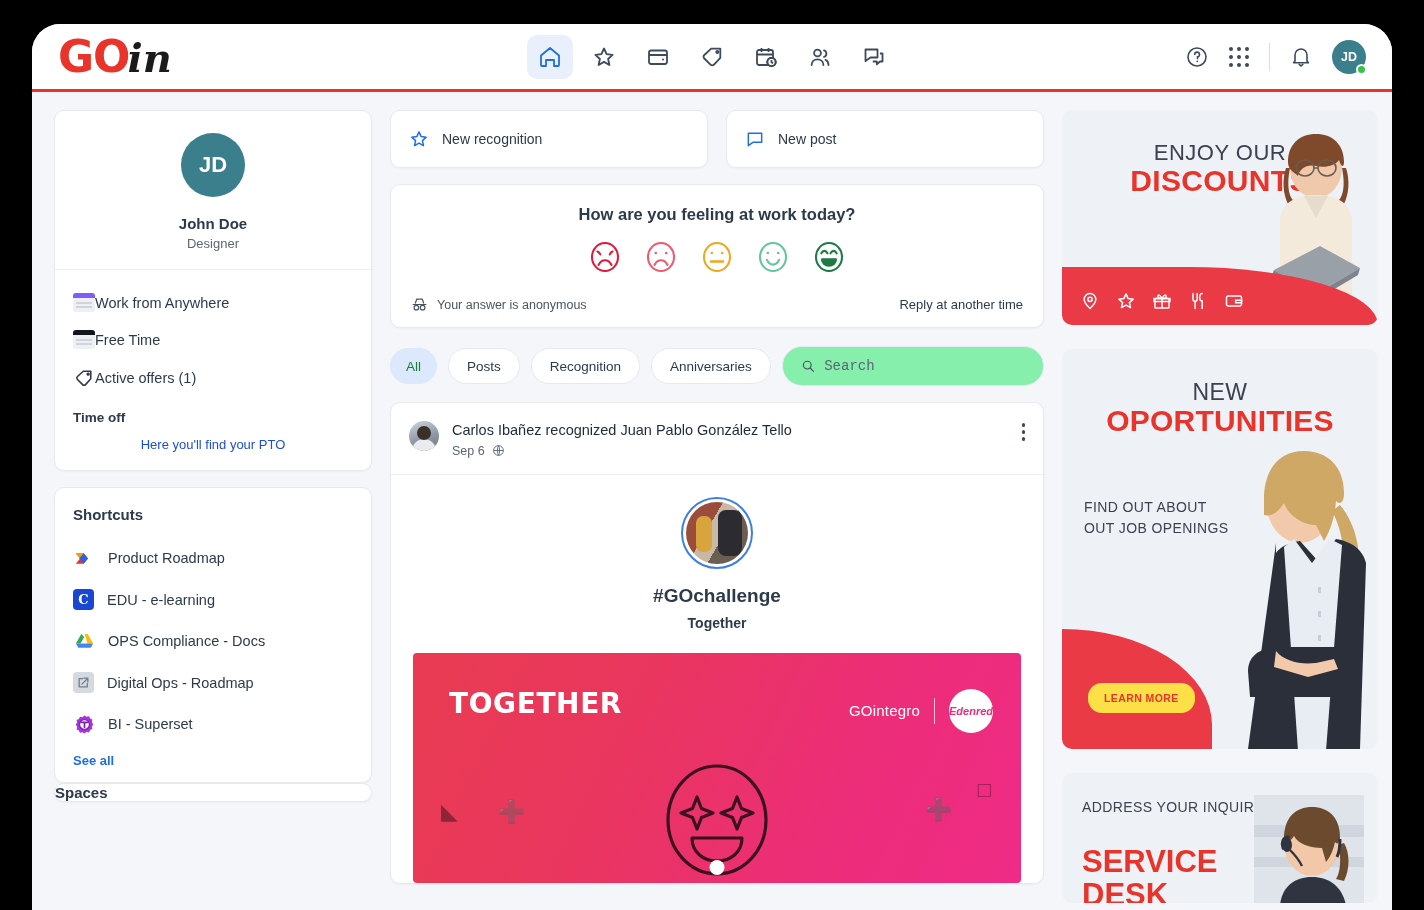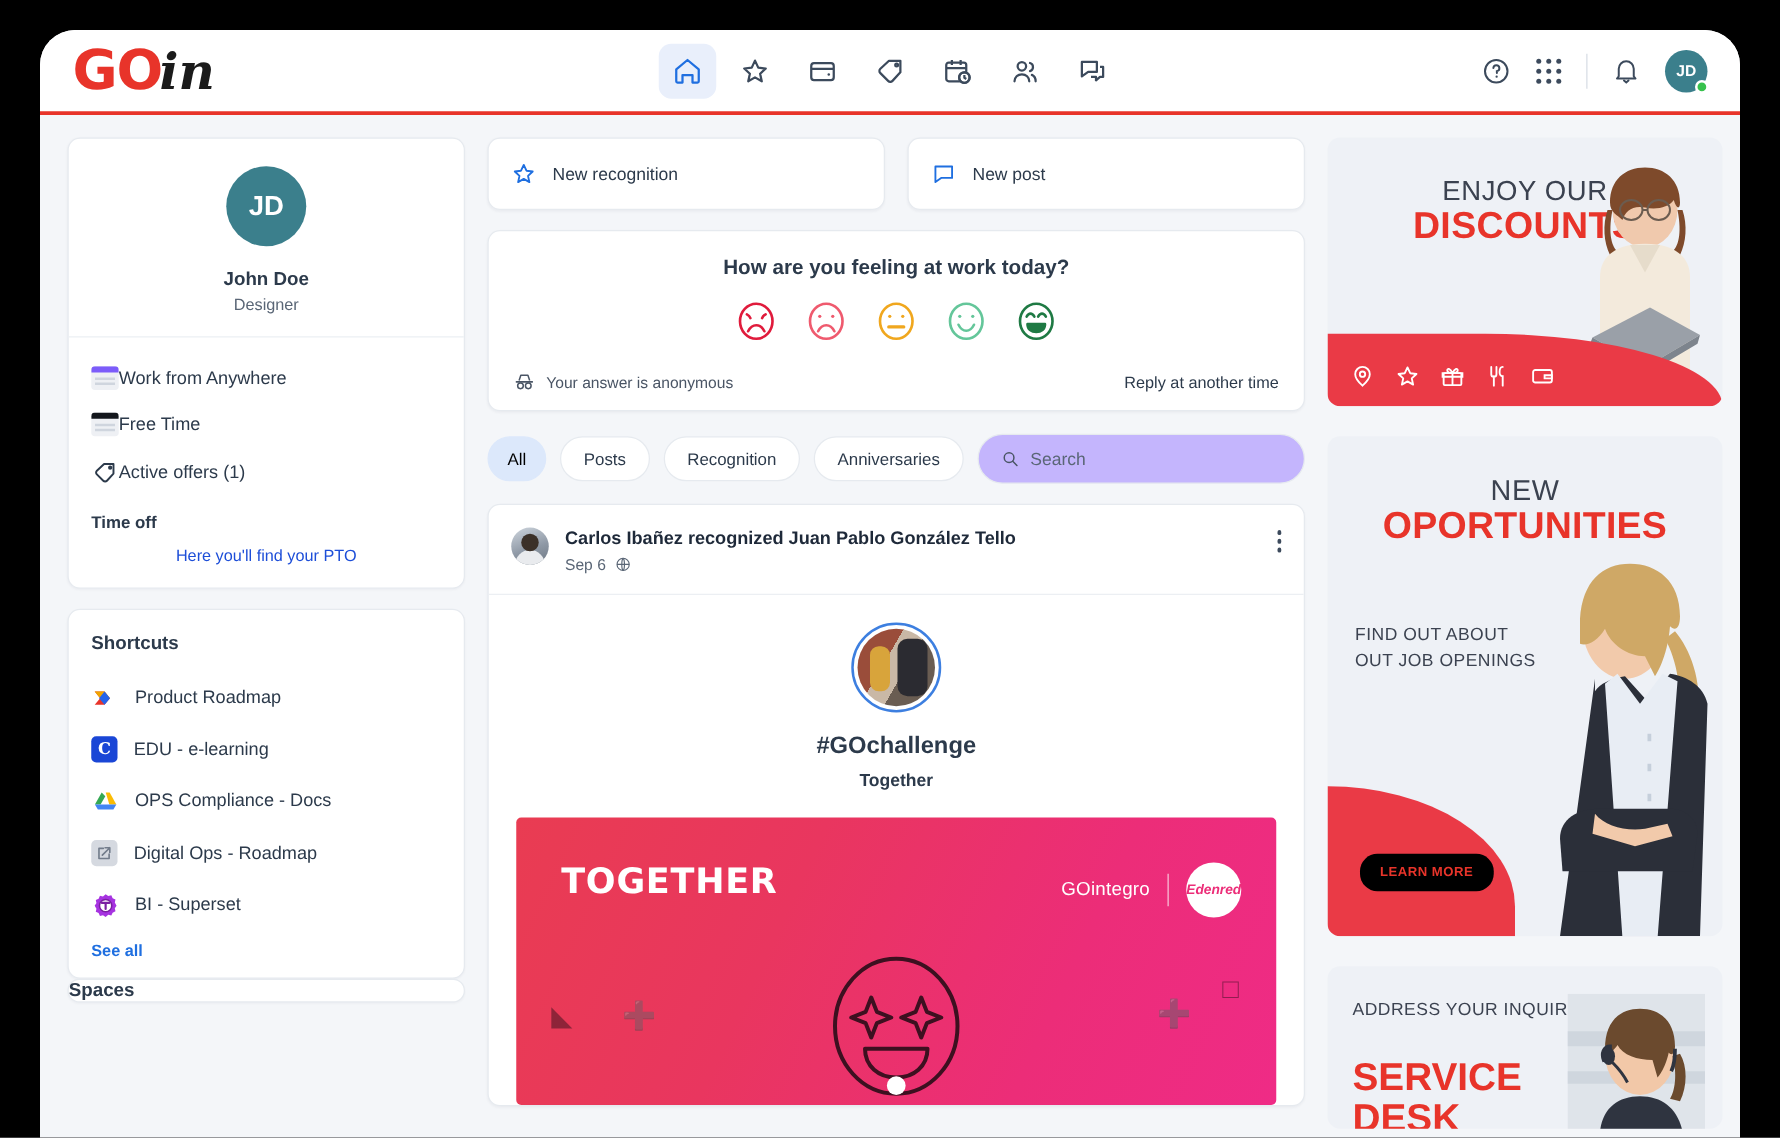--- a/index.html
+++ b/index.html
@@ -100,38 +100,38 @@
   .face { cursor:pointer; }
   .mood-foot { display:flex; align-items:center; justify-content:space-between; }
   .anon { display:flex; align-items:center; gap:9px; font-size:12.5px; color:#4a5565; }
   .replylater { font-size:13px; color:#2c3a4b; cursor:pointer; }
   .filters { display:flex; align-items:center; gap:11px; margin-top:18px; }
   .pill {
     height:36px; padding:0 18px; border-radius:18px; background:#fff;
     border:1px solid #e6eaef; display:flex; align-items:center;
     font-size:13.5px; color:#2c3a4b; cursor:pointer;
   }
-  .pill.active { background:#dce8fb; border-color:#dce8fb; color:#000000; padding:0 15px; }
+  .pill.active { background:#dce8fb; border-color:#dce8fb; color:#15803d; padding:0 15px; }
   .searchbox {
-    height:40px; flex:1; border-radius:20px; background:#c4b5fd; border:1px solid #e6eaef;
-    display:flex; align-items:center; gap:9px; padding:0 18px; cursor:text;
+    height:40px; flex:1; border-radius:20px; background:#86efac; border:1px solid #e6eaef;
+    display:flex; align-items:center; gap:9px; padding:0 18px; cursor:text;font-family:Liberation Mono, monospace;
   }
   .searchbox input { border:none; outline:none; font-size:14px; color:#2c3a4b; width:100%; font-family:inherit; background:transparent;}
   .searchbox input::placeholder { color:#5a6676; }
   
   .post { margin-top:16px; overflow:hidden; }
   .post-head { display:flex; align-items:flex-start; gap:13px; padding:18px 18px 16px; border-bottom:1px solid #eceff3; position:relative;}
   .pa {
     width:30px; height:30px; border-radius:50%; flex:none;
     background:linear-gradient(160deg,#cfd6de,#8f99a6 55%,#6d7782);
     position:relative; overflow:hidden;
   }
   .pa::after{content:"";position:absolute;left:8px;top:5px;width:14px;height:14px;border-radius:50%;background:#3b3028;}
   .pa::before{content:"";position:absolute;left:3px;bottom:-4px;width:24px;height:16px;border-radius:12px 12px 0 0;background:#e9ebee;}
-  .ptitle { font-size:14.5px; color:#1e2939; font-weight:700; line-height:1.3; }
+  .ptitle { font-size:14.5px; color:#1e2939; font-weight:400; line-height:1.3; }
   .pmeta { display:flex; align-items:center; gap:7px; margin-top:4px; font-size:12.5px; color:#5a6676; }
   .kebab { position:absolute; right:16px; top:18px; display:flex; flex-direction:column; gap:3.5px; cursor:pointer; padding:2px;}
   .kebab i { width:3.5px; height:3.5px; border-radius:50%; background:#3c4a5c; display:block;}
   .post-body { padding:22px 0 0; text-align:center; }
   .ch-av { width:72px; height:72px; border-radius:50%; border:2px solid #3d7fe0; padding:3px; margin:0 auto; }
   .ch-av-in {
     width:100%; height:100%; border-radius:50%; overflow:hidden; position:relative;
     background:linear-gradient(120deg,#9a4d3a 0 38%,#c9b8a6 38% 58%,#6a5d52 58% 100%);
   }
   .ch-av-in::before{content:"";position:absolute;left:10px;top:14px;width:16px;height:36px;border-radius:7px;background:#d8a43b;}
@@ -166,21 +166,21 @@
   .ad1 .bicons { position:absolute; left:18px; bottom:14px; display:flex; gap:16px; color:#fff; font-size:19px; }
   .ad1 .woman {
     position:absolute; right:6px; top:20px; width:112px; height:195px;
   }
   .ad2 { height:400px; background:#eef1f6; }
   .ad2 .t1 { position:absolute; left:50%; transform:translateX(-50%); top:30px; font-size:23px; color:#3b4250; letter-spacing:.5px;}
   .ad2 .t2 { position:absolute; left:50%; transform:translateX(-50%); top:55px; font-size:30px; font-weight:800; color:#e8342a; letter-spacing:.2px; white-space:nowrap;}
   .ad2 .t3 { position:absolute; left:22px; top:148px; font-size:14px; color:#3b4250; line-height:1.5; letter-spacing:.4px;}
   .ad2 .redshape { position:absolute; left:0; bottom:0; width:150px; height:120px; background:#ea3a46; border-top-right-radius:100% 80%;}
   .ad2 .cta {
-    position:absolute; left:26px; bottom:36px; background:#000000; color:#e8342a;
+    position:absolute; left:26px; bottom:36px; background:#fde047; color:#e8342a;
     font-size:10.5px; font-weight:700; padding:9px 16px; border-radius:14px; cursor:pointer; letter-spacing:.4px;
   }
   .ad2 .woman2 { position:absolute; right:0; top:90px; width:150px; height:310px;}
   .ad3 { height:130px; background:#eef1f6; }
   .ad3 .t1 { position:absolute; left:20px; top:26px; font-size:14px; color:#3b4250; letter-spacing:.4px;}
   .ad3 .t2 { position:absolute; left:20px; top:46px; font-size:31px; font-weight:700; color:#e8342a; line-height:1.05;margin-top:27px;}
   .ad3 .woman3 { position:absolute; right:14px; top:22px; width:110px; height:110px;}
 </style>
 </head>
 <body>

